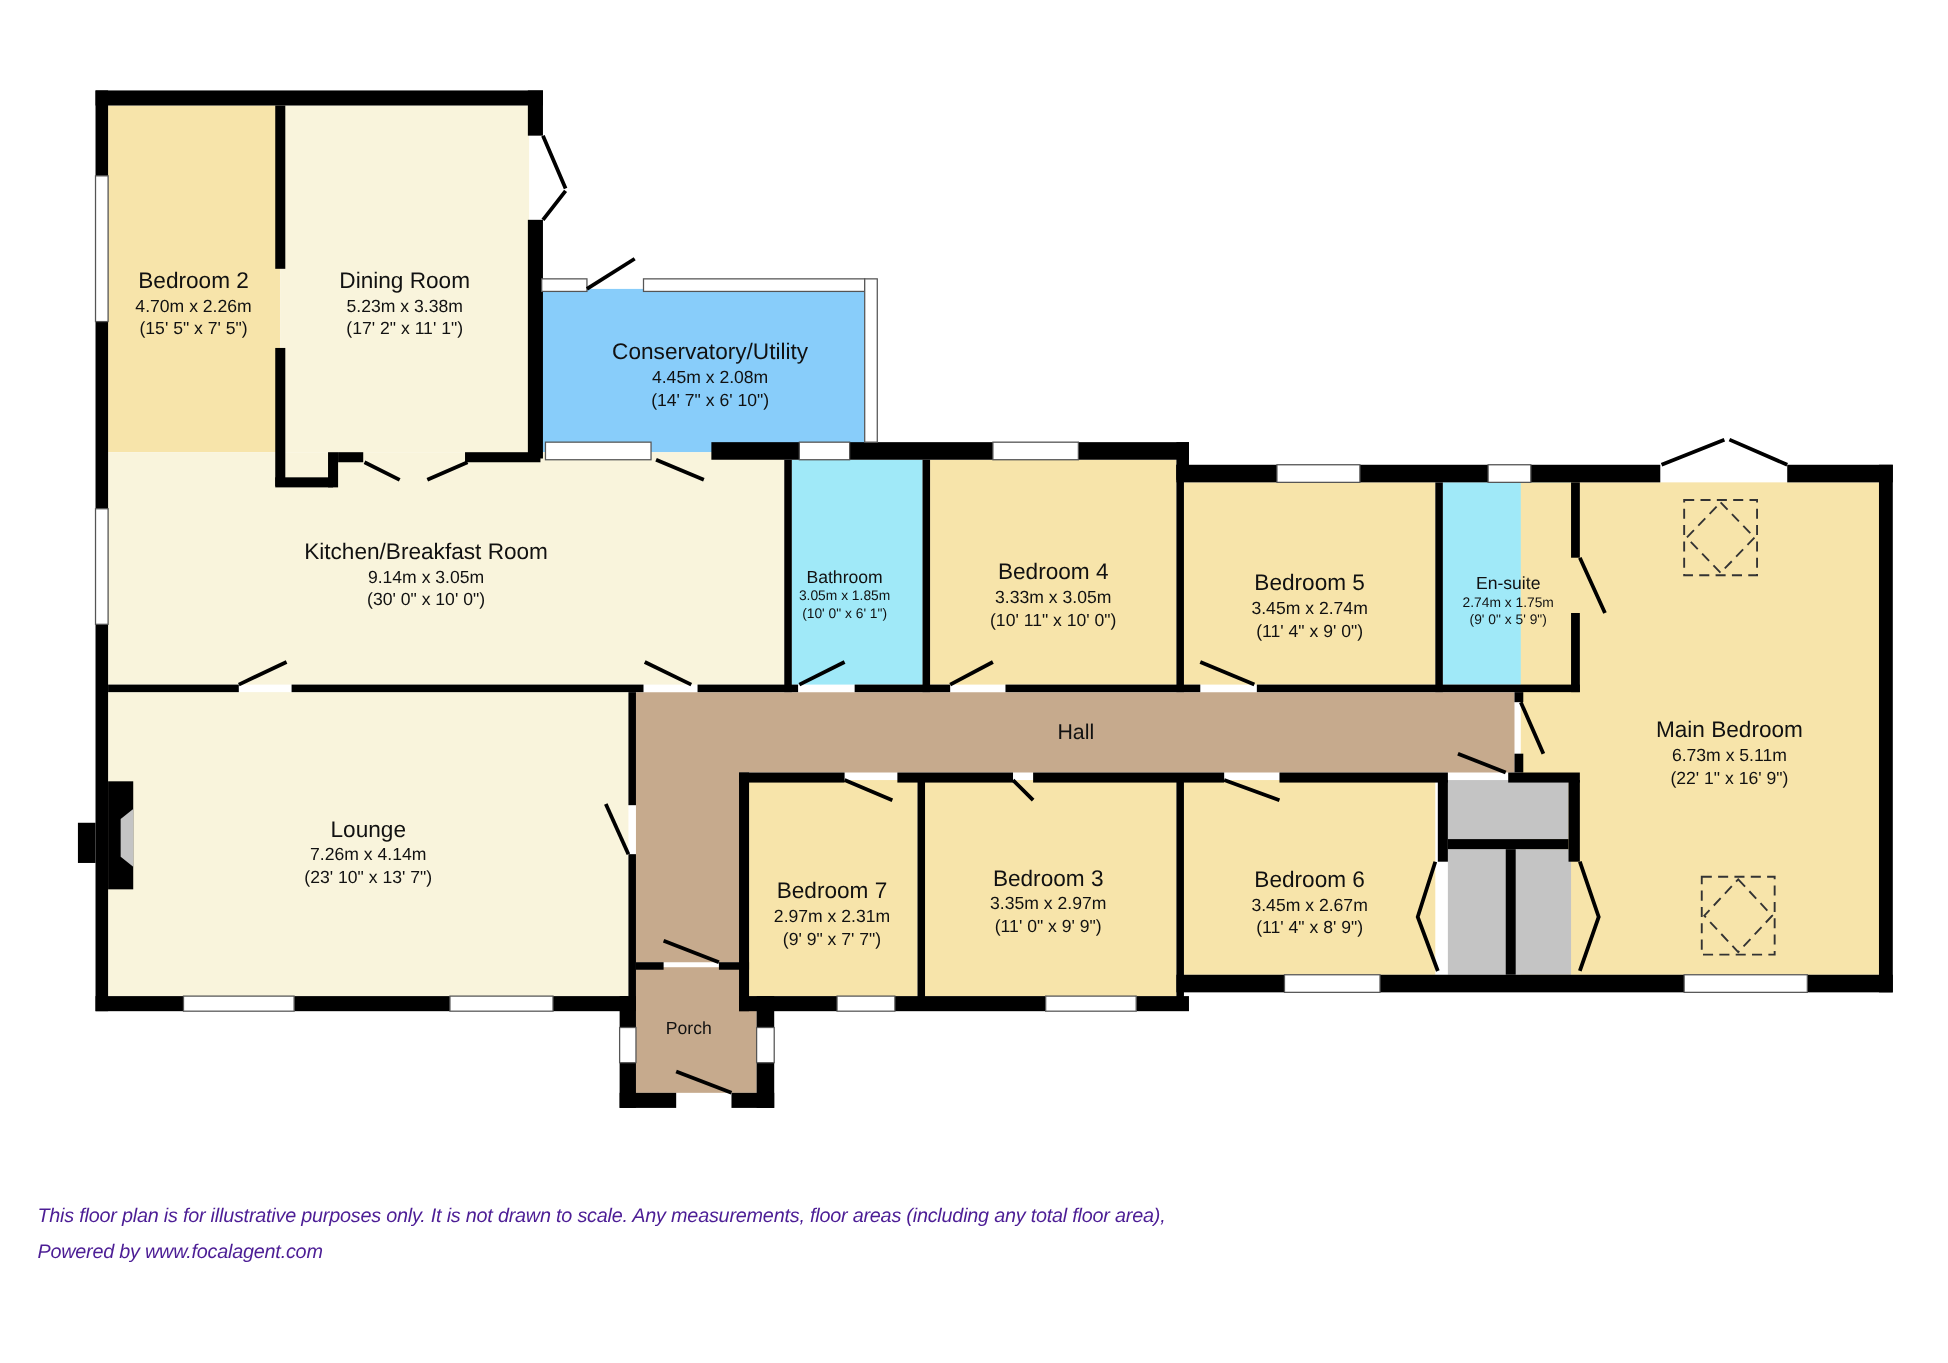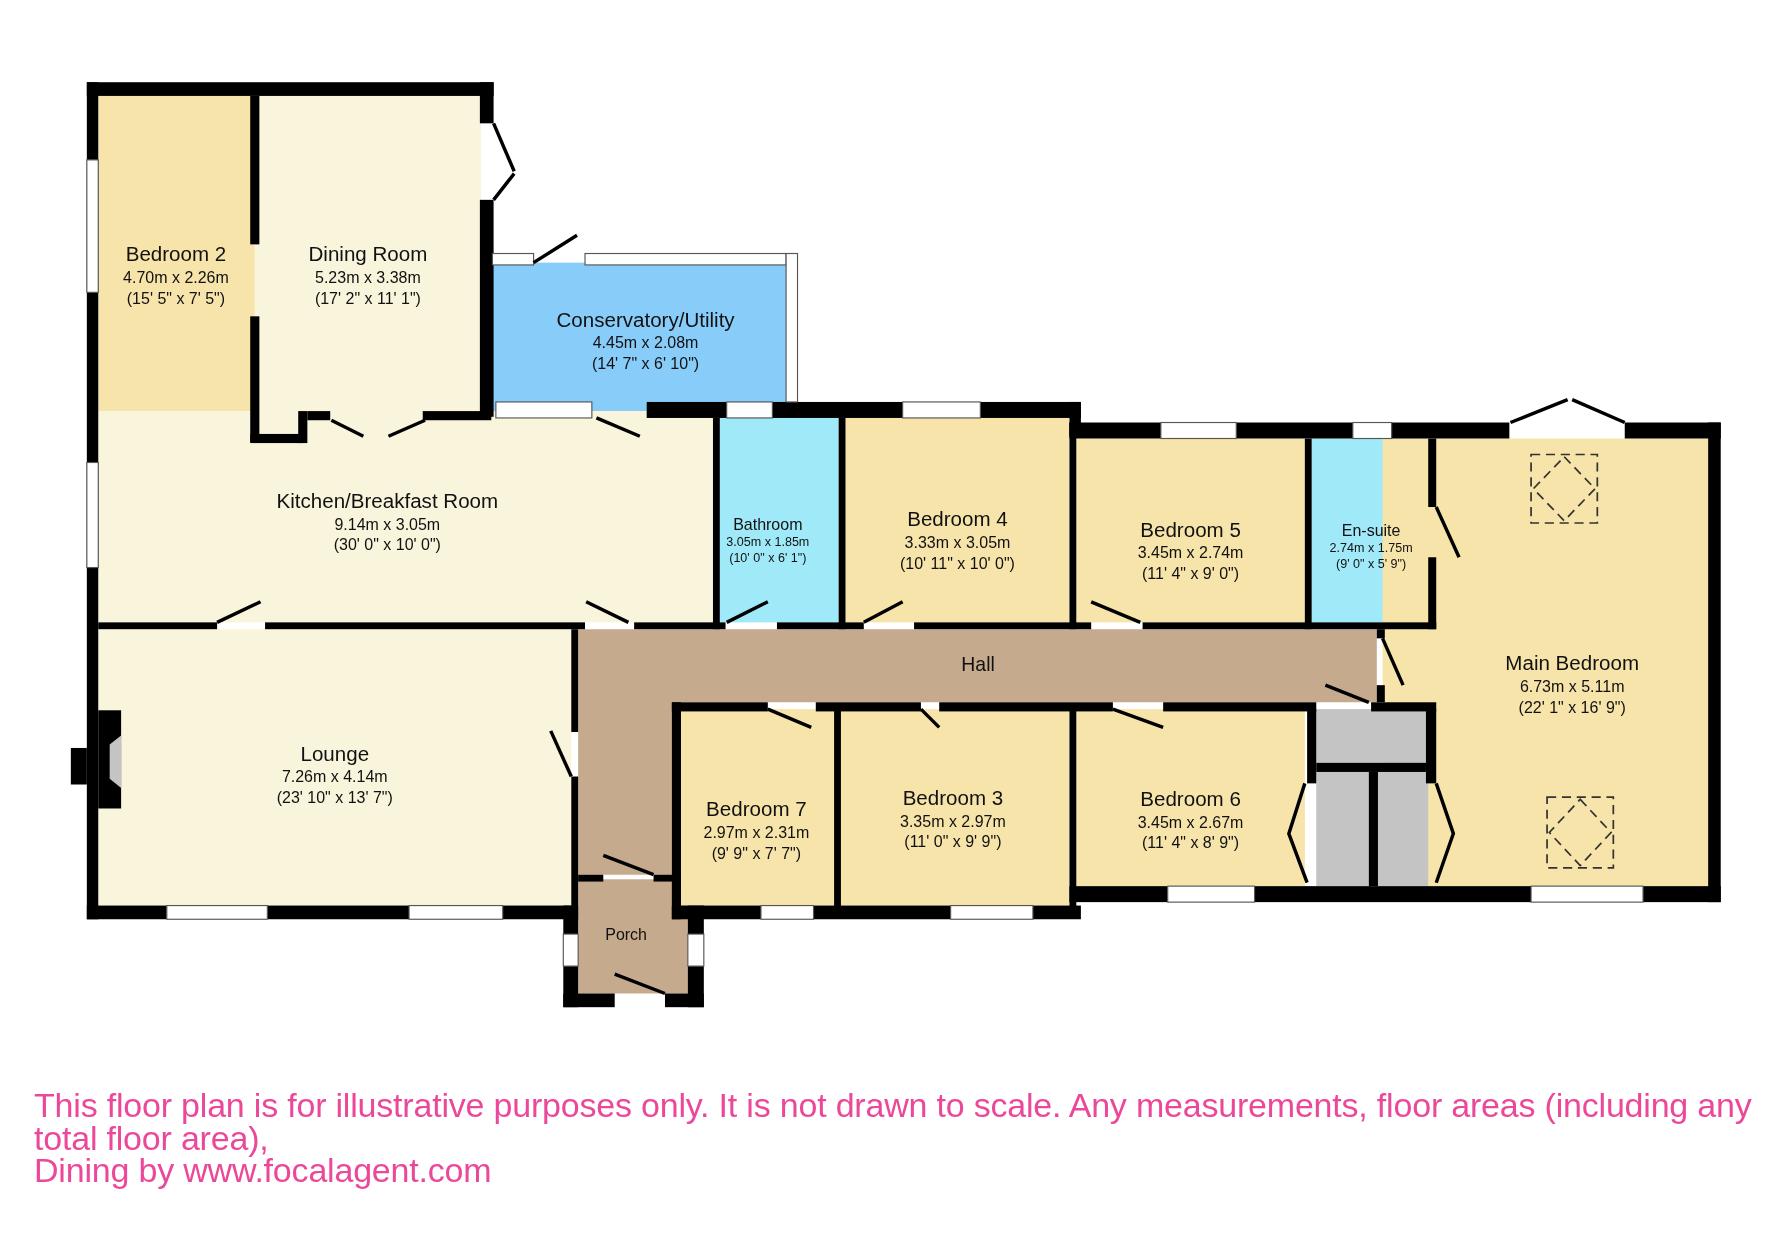--- a/index.html
+++ b/index.html
@@ -4,21 +4,21 @@
 <style>
   html,body{margin:0;padding:0;background:#ffffff;}
   body{width:1771px;height:1239px;overflow:hidden;position:relative;font-family:"Liberation Sans",sans-serif;}
   #plan{position:absolute;left:0;top:0;width:1771px;height:1239px;}
   .room-name{font-family:"Liberation Sans",sans-serif;fill:#111;}
   .dim{font-family:"Liberation Sans",sans-serif;fill:#111;}
   .wall{fill:#000;}
   .win{fill:#fff;stroke:#555;stroke-width:1;}
   .door{stroke:#000;stroke-width:3;fill:none;}
   .sky{stroke:#333;stroke-width:1.5;fill:none;stroke-dasharray:8 5;}
-  #disclaimer{position:absolute;left:34px;top:1089px;width:1720px;font-size:34px;line-height:32.5px;color:#ec4899;letter-spacing:-0.2px;}
+  #disclaimer{position:absolute;left:34px;top:1089px;width:1720px;font-size:18px;line-height:32.5px;color:#4c1d95;letter-spacing:-0.2px;font-style:italic;}
   #disclaimer p{margin:0;}
 </style>
 </head>
 <body>
 
 <svg id="plan" viewBox="0 0 1550 1085" preserveAspectRatio="none" xmlns="http://www.w3.org/2000/svg">
 
   <rect x="86" y="84" width="137" height="276" fill="#f7e4aa"></rect>
   <rect x="223" y="84" width="198" height="276" fill="#f9f4dc"></rect>
   <rect x="431" y="230" width="258" height="130" fill="#88cdfa"></rect>
@@ -206,14 +206,14 @@
 
   <text class="room-name" x="1042" y="706" font-size="18" text-anchor="middle">Bedroom 6</text>
   <text class="dim" x="1042" y="725" font-size="14" text-anchor="middle">3.45m x 2.67m</text>
   <text class="dim" x="1042" y="743" font-size="14" text-anchor="middle">(11' 4" x 8' 9")</text>
 
   <text class="room-name" x="548" y="823" font-size="14" text-anchor="middle">Porch</text>
 </svg>
 
 <div id="disclaimer">
   <p>This floor plan is for illustrative purposes only. It is not drawn to scale. Any measurements, floor areas (including any total floor area),</p>
-  <p>Dining by www.focalagent.com</p>
+  <p>Powered by www.focalagent.com</p>
 </div>
 
 </body></html>

